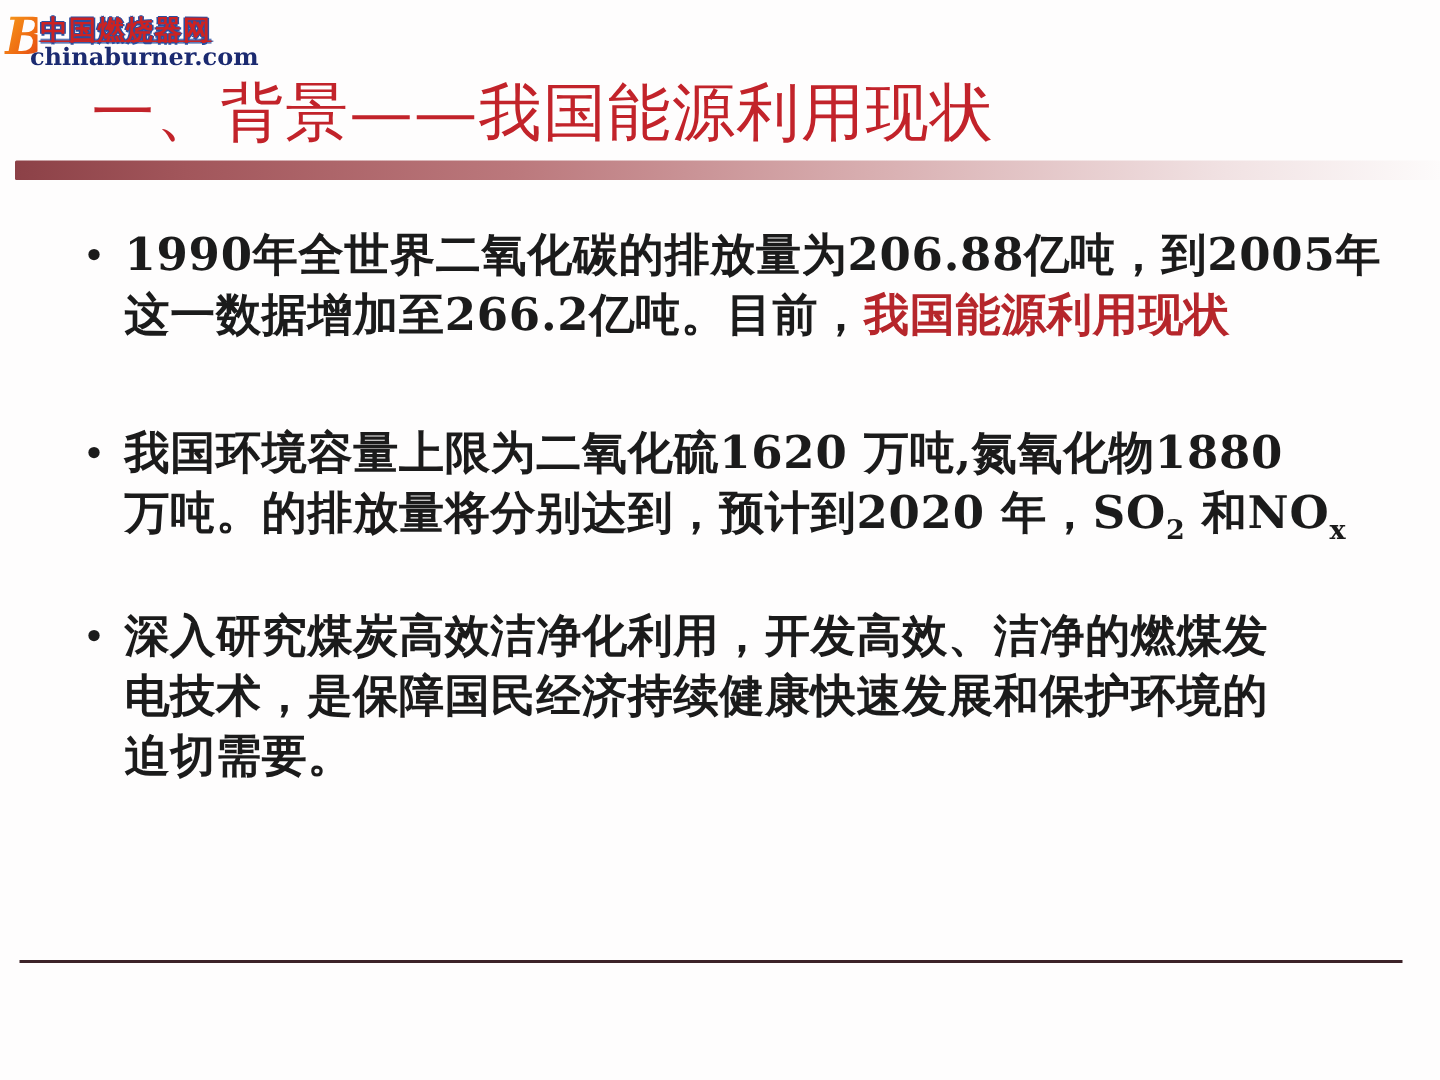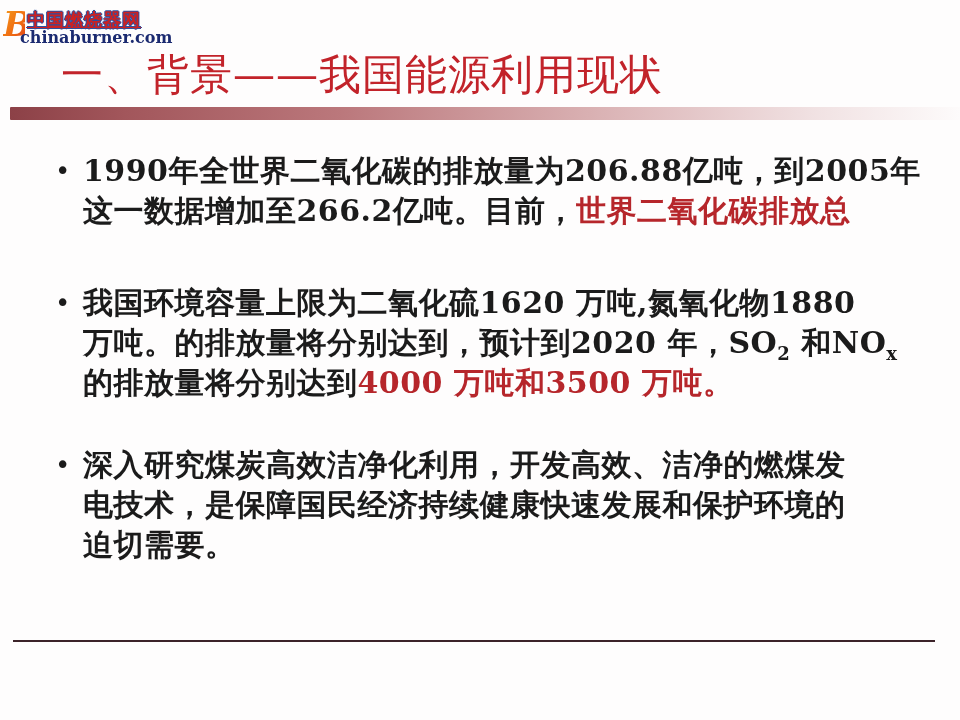--- a/index.html
+++ b/index.html
@@ -98,29 +98,28 @@
 </div>
 
 <div class="slide-title">一、背景——我国能源利用现状</div>
 <div class="title-bar"></div>
 
 <div class="content">
     <div class="bullet-item">
       <span class="bullet-marker">•</span>
       <div class="bullet-body">
         <div class="bullet-line"><span class="seg-black">1990年全世界二氧化碳的排放量为206.88亿吨，到2005年</span></div>
-        <div class="bullet-line"><span class="seg-black">这一数据增加至266.2亿吨。目前，</span><span class="seg-red">世界二氧化碳排放总</span></div>
+        <div class="bullet-line"><span class="seg-black">这一数据增加至266.2亿吨。目前，</span><span class="seg-red">我国能源利用现状</span></div>
       </div>
     </div>
     <div class="bullet-item">
       <span class="bullet-marker">•</span>
       <div class="bullet-body">
         <div class="bullet-line"><span class="seg-black">我国环境容量上限为二氧化硫1620 万吨,氮氧化物1880</span></div>
         <div class="bullet-line"><span class="seg-black">万吨。的排放量将分别达到，预计到2020 年，SO</span><sub class="seg-black">2</sub><span class="seg-black"> 和NO</span><sub class="seg-black">x</sub></div>
-        <div class="bullet-line"><span class="seg-black">的排放量将分别达到</span><span class="seg-red">4000 万吨和3500 万吨。</span></div>
       </div>
     </div>
     <div class="bullet-item">
       <span class="bullet-marker">•</span>
       <div class="bullet-body">
         <div class="bullet-line"><span class="seg-black">深入研究煤炭高效洁净化利用，开发高效、洁净的燃煤发</span></div>
         <div class="bullet-line"><span class="seg-black">电技术，是保障国民经济持续健康快速发展和保护环境的</span></div>
         <div class="bullet-line"><span class="seg-black">迫切需要。</span></div>
       </div>
     </div>

